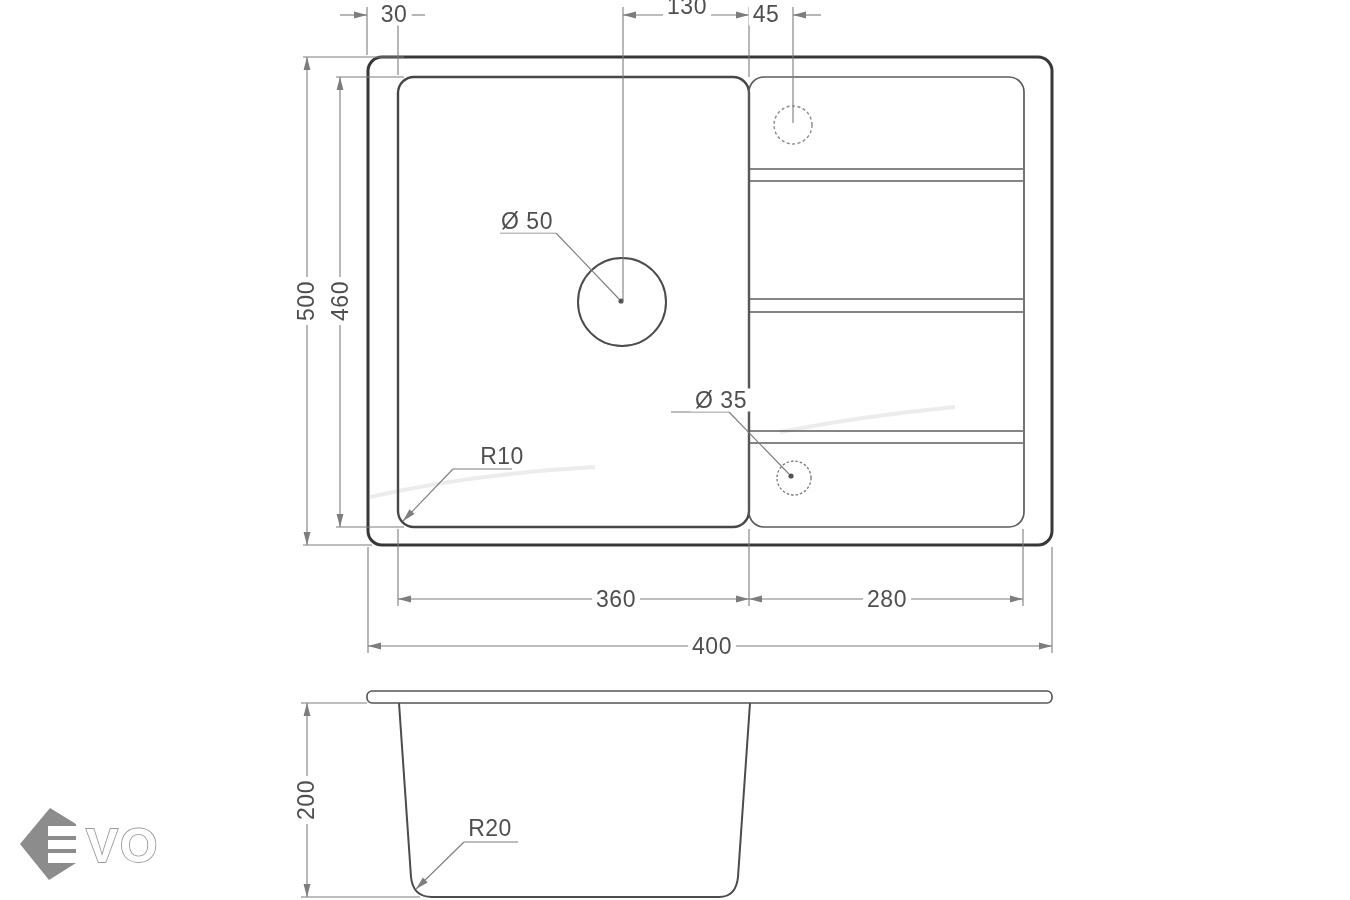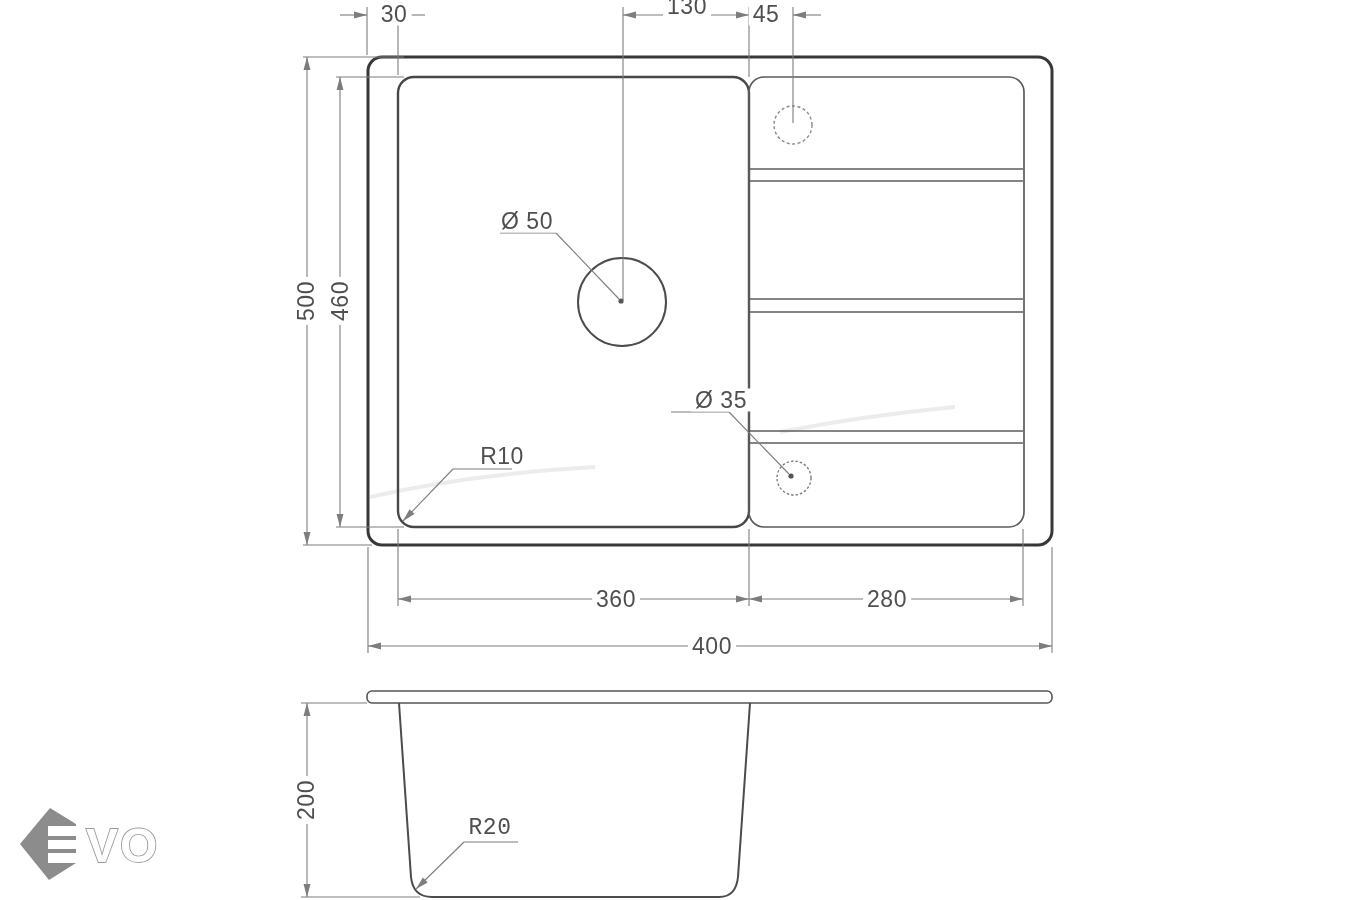--- a/index.html
+++ b/index.html
@@ -131,15 +131,15 @@
   <span class="dim-label" style="left:766px;top:14px;">45</span>
   <span class="dim-label rot" style="left:306px;top:301px;">500</span>
   <span class="dim-label rot" style="left:340px;top:301px;">460</span>
   <span class="dim-label" style="left:527px;top:221px;">Ø 50</span>
   <span class="dim-label" style="left:721px;top:400px;">Ø 35</span>
   <span class="dim-label" style="left:478px;top:456px;margin-left:24px;">R10</span>
   <span class="dim-label" style="left:573px;top:599px;margin-left:43px;">360</span>
   <span class="dim-label" style="left:887px;top:599px;">280</span>
   <span class="dim-label" style="left:712px;top:646px;">400</span>
   <span class="dim-label rot" style="left:306px;top:800px;">200</span>
-  <span class="dim-label" style="left:490px;top:828px;font-family:Liberation Mono, monospace;">R20</span>
+  <span class="dim-label" style="left:490px;top:828px;">R20</span>
 
 </div>
 
 </body></html>

